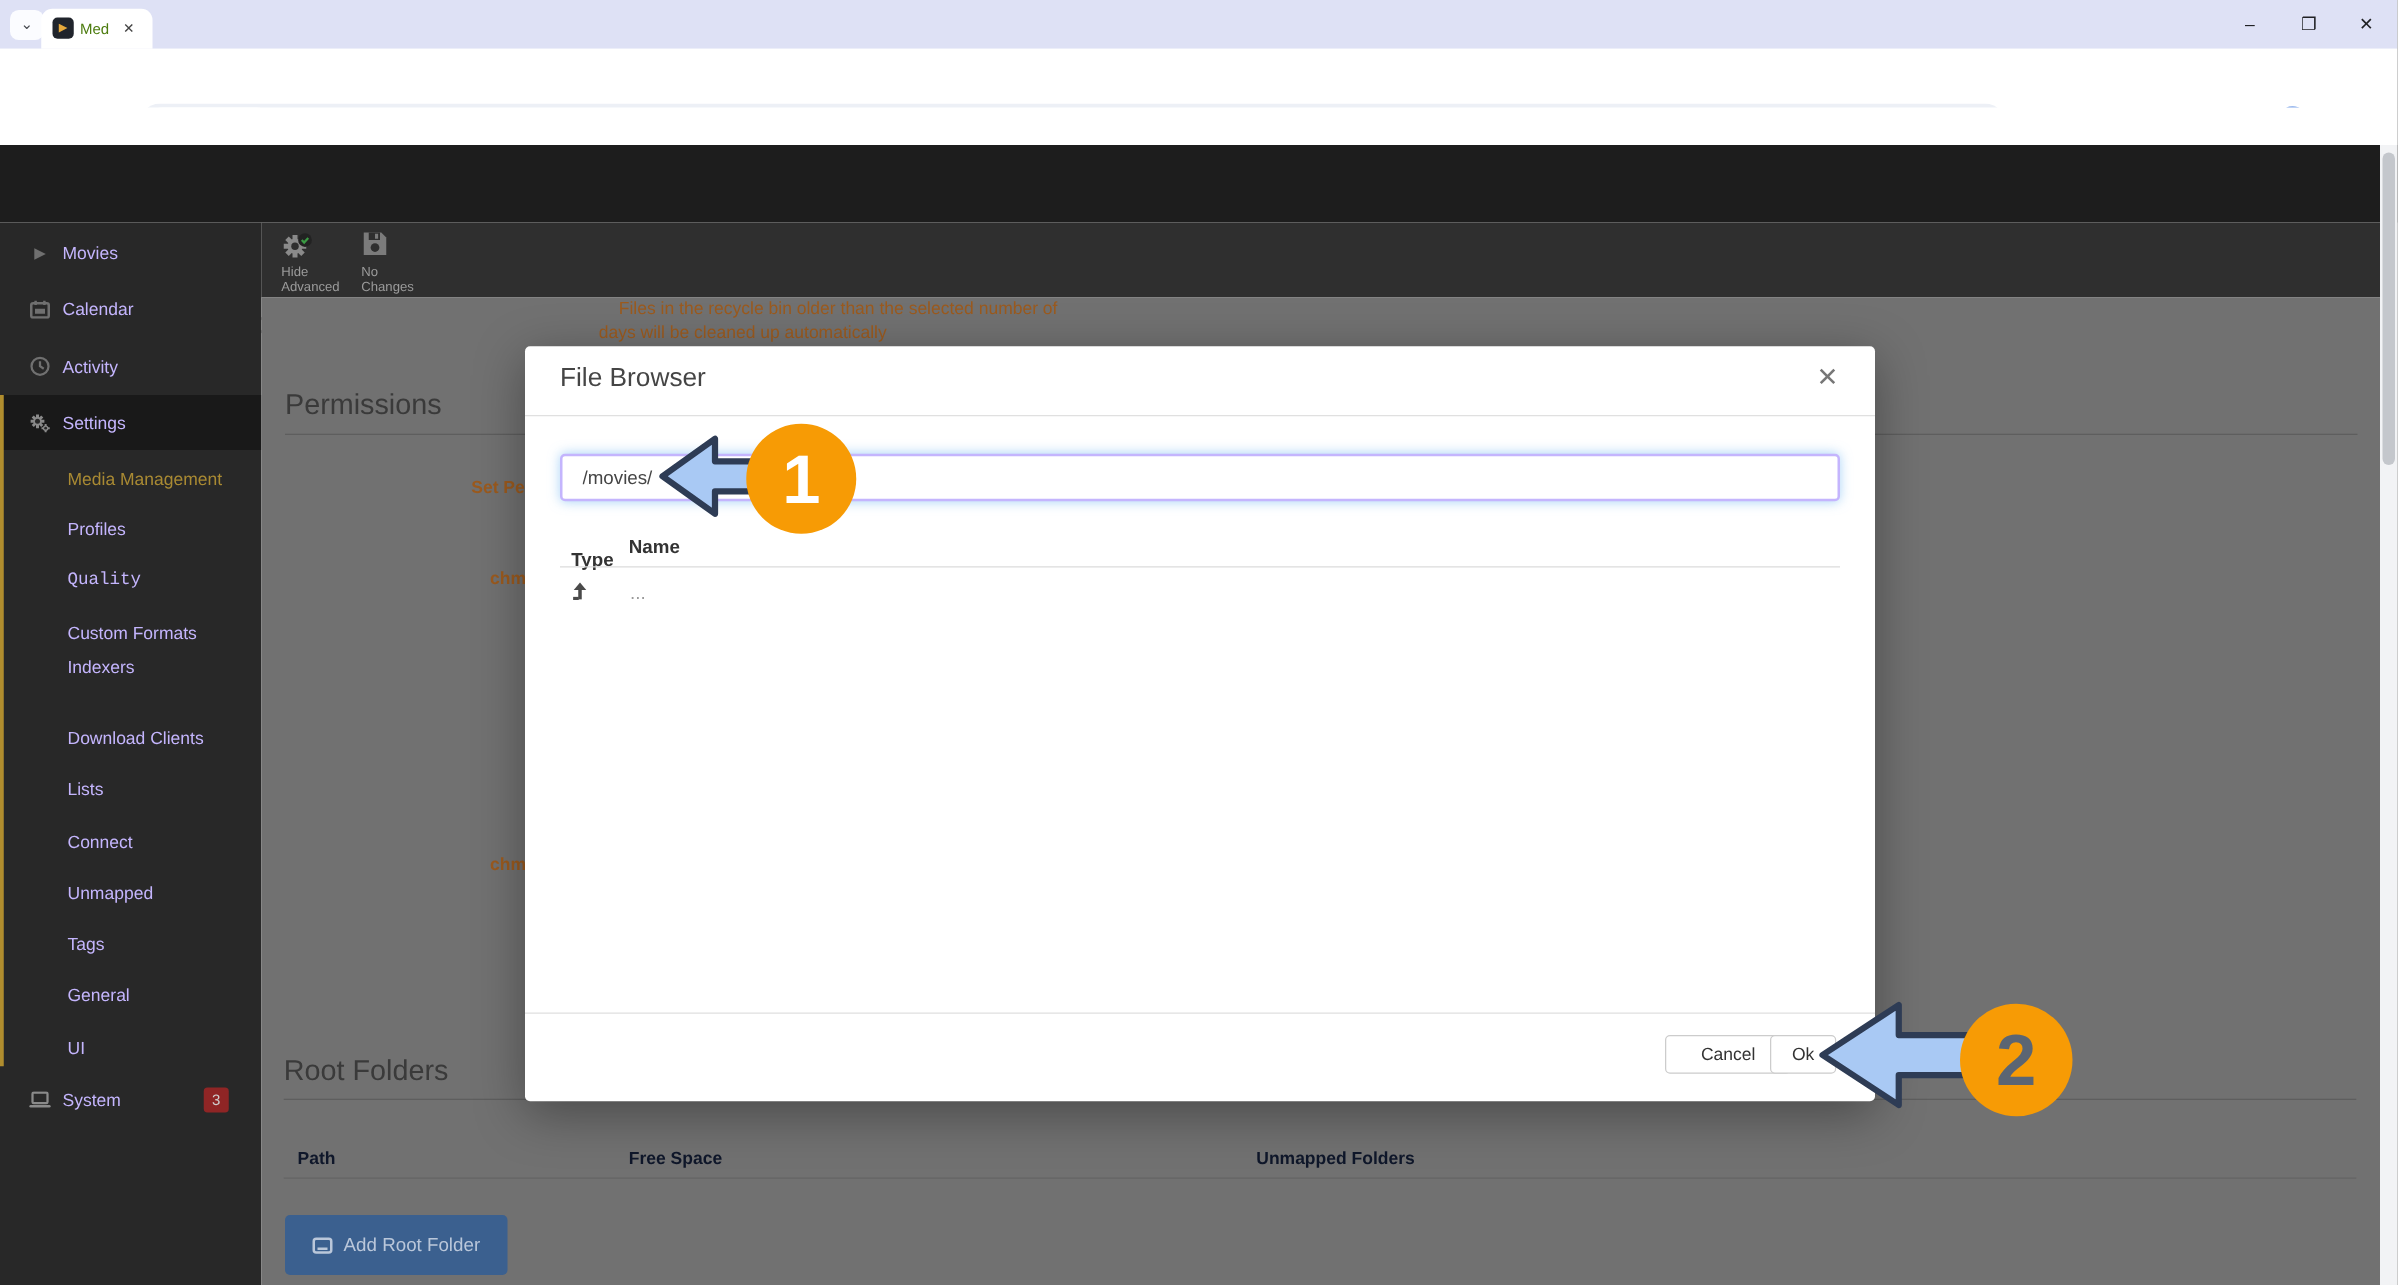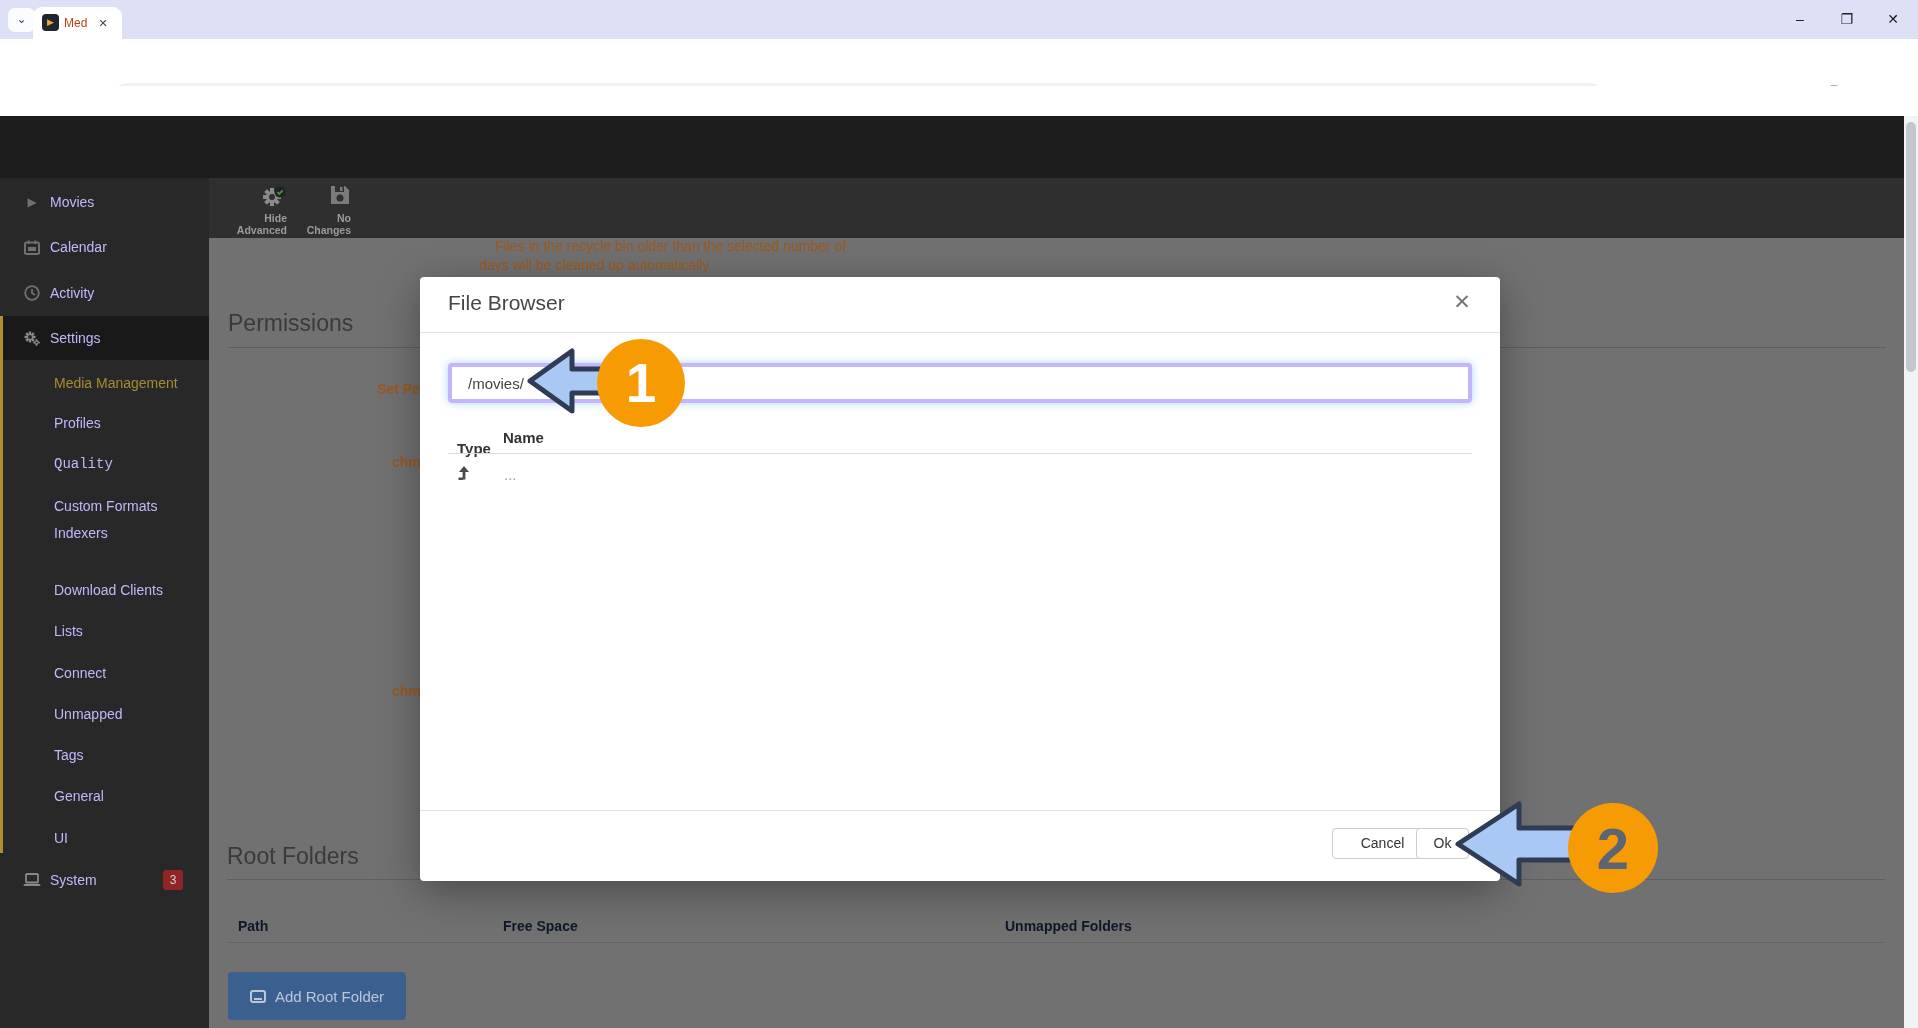--- a/index.html
+++ b/index.html
@@ -9,21 +9,21 @@
   .abs { position:absolute; }
 
   
   .tabstrip { left:0; top:0; width:1918px; height:39px; background:#dee1f5; }
   .tabsearch { left:8px; top:8px; width:27px; height:24px; background:#fbfcff; border-radius:7px;
                color:#44474e; font-size:12px; text-align:center; line-height:23px; }
   .tab { left:33px; top:7px; width:89px; height:32px; background:#fff; border-radius:9px 9px 0 0; }
   .favicon { left:9px; top:7px; width:17px; height:17px; background:#20242c; border-radius:4px;
              color:#e6a93c; font-size:9px; text-align:center; line-height:17px; }
   .tabtitle { left:31px; top:9px; width:27px; height:15px; overflow:hidden; white-space:nowrap;
-              font-size:12px; color:#c2410c; }
+              font-size:12px; color:#4d7c0f; }
   .tabclose { left:62px; top:8px; width:16px; height:16px; font-size:11px; color:#444; text-align:center; line-height:16px; }
   .winbtn { top:8px; width:30px; height:22px; color:#202124; font-size:14px; text-align:center; line-height:22px; }
   .navrow { left:0; top:39px; width:1918px; height:47px; background:#ffffff; }
   .navbtn { top:50px; font-size:17px; color:#45484d; }
   .omnibox { left:112px; top:44px; width:1492px; height:31px; background:#edf0f6; border-radius:16px; }
   .securechip { left:5px; top:3px; height:25px; background:#fff; border-radius:13px; padding:0 12px 0 8px;
                 display:flex; align-items:center; gap:6px; }
   .securechip .warn { font-size:12px; color:#4b4e53; }
   .securechip .lbl { font-size:12.5px; font-weight:bold; color:#3c4043; }
   .urltext { left:128px; top:7px; font-size:13.5px; color:#202124; }
@@ -54,21 +54,21 @@
   .side-item { left:0; width:209px; height:30px; display:flex; align-items:center; position:absolute; }
   .side-ico { position:absolute; left:22px; width:20px; text-align:center; color:#707070; font-size:12px; }
   .side-label { position:absolute; left:50px; font-size:14px; color:#c4b5fd; }
   .side-sub .side-label { left:54px; }
   .side-label.gold { color:#a98a33; }
   .badge { position:absolute; left:163px; top:5px; width:20px; height:20px; background:#8f2525; border-radius:3px;
            color:#cfcfcf; font-size:12px; text-align:center; line-height:20px; }
 
   
   .apptoolbar { left:209px; top:178px; width:1695px; height:60px; background:#2f2f2f; }
-  .toolbtn { position:absolute; top:6px; width:62px; text-align:right; color:#9b9b9b; font-size:10.5px; line-height:12px;font-weight:bold; }
+  .toolbtn { position:absolute; top:6px; width:62px; text-align:left; color:#9b9b9b; font-size:10.5px; line-height:12px; }
   .toolbtn .ticon { display:block; height:26px; margin-bottom:2px; }
 
   
   .content { left:209px; top:238px; width:1695px; height:790px; background:#717171; }
   .warn1 { left:286px; top:0px; font-size:14px; color:#9b5a1e; }
   .warn2 { left:270px; top:19px; font-size:14px; color:#9b5a1e; }
   .h2dim { font-size:23px; color:#3a3a3a; }
   .divdim { height:1px; background:#5e5e5e; }
   .orangelbl { font-size:14px; font-weight:bold; color:#9b5a1e; white-space:nowrap; overflow:hidden; }
   .tblhead { font-size:14px; font-weight:bold; color:#0f172a; }
@@ -76,21 +76,21 @@
             color:#bac7da; font-size:15px; display:flex; align-items:center; justify-content:center; gap:9px; }
   .addbtn .hdd { width:16px; height:13px; border:2px solid #bac7da; border-radius:3px; position:relative; }
   .addbtn .hdd:after { content:""; position:absolute; left:2px; right:2px; bottom:1px; height:2px; background:#bac7da; }
 
   
   .modal { left:420px; top:277px; width:1080px; height:604px; background:#fff; border-radius:4px;
            box-shadow:0 10px 40px rgba(0,0,0,.35); }
   .mtitle { left:28px; top:14px; font-size:21px; color:#454545; }
   .mclose { left:1030px; top:13px; font-size:21px; color:#777; width:24px; text-align:center; }
   .mheadline { left:0; top:55px; width:1080px; height:1px; background:#e0e0e0; }
-  .mpath { left:28px; top:86px; width:1024px; height:38px; border:4px solid #c4b5fd; border-radius:4px;
+  .mpath { left:28px; top:86px; width:1024px; height:38px; border:2px solid #c4b5fd; border-radius:4px;
            box-shadow:0 0 9px rgba(102,177,240,.55); font-size:15px; color:#454545; padding:16px 16px;
            font-family:"Liberation Sans", sans-serif; outline:none; }
   .mcol { font-weight:bold; font-size:15px; color:#333; }
   .mrowline { left:28px; top:176px; width:1024px; height:1px; background:#dcdcdc; }
   .updots { font-size:15px; color:#9a9a9a; }
   .mfootline { left:0; top:533px; width:1080px; height:1px; background:#e0e0e0; }
   .mbtn { position:absolute; top:551px; height:31px; background:#fff; border:1px solid #ccc; border-radius:4px;
           font-size:14px; color:#333; text-align:center; line-height:29px; }
 
   

